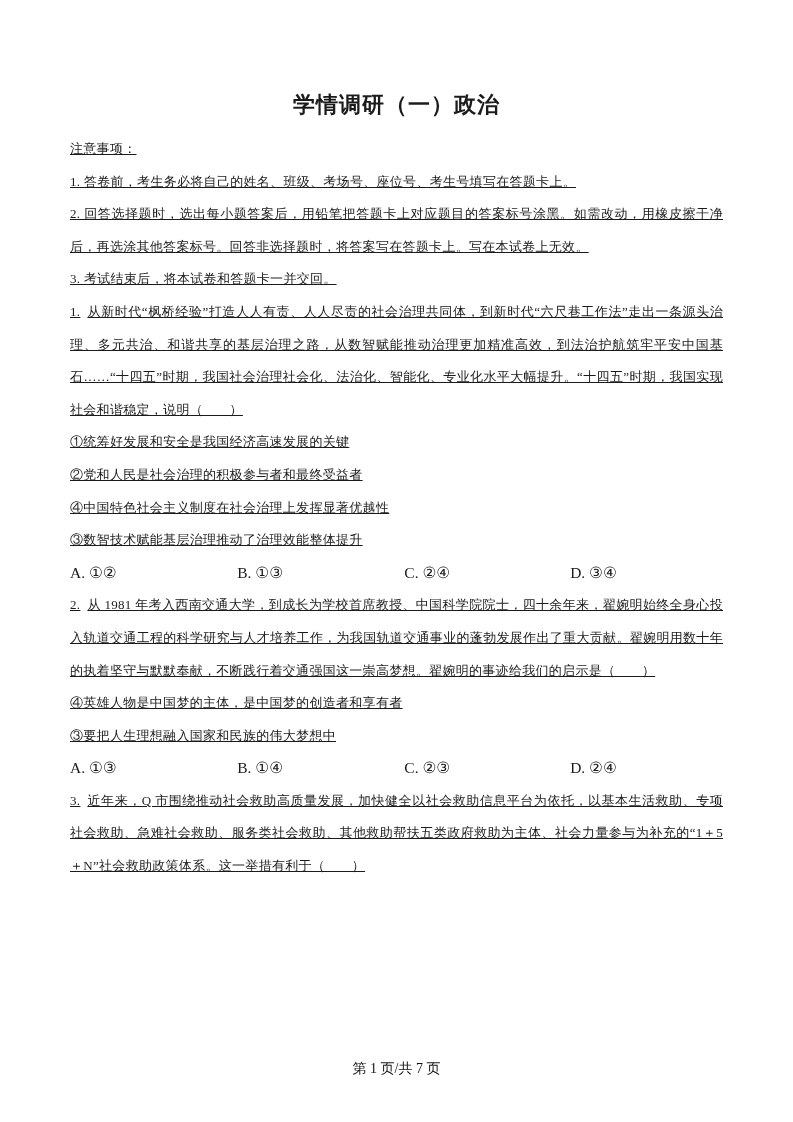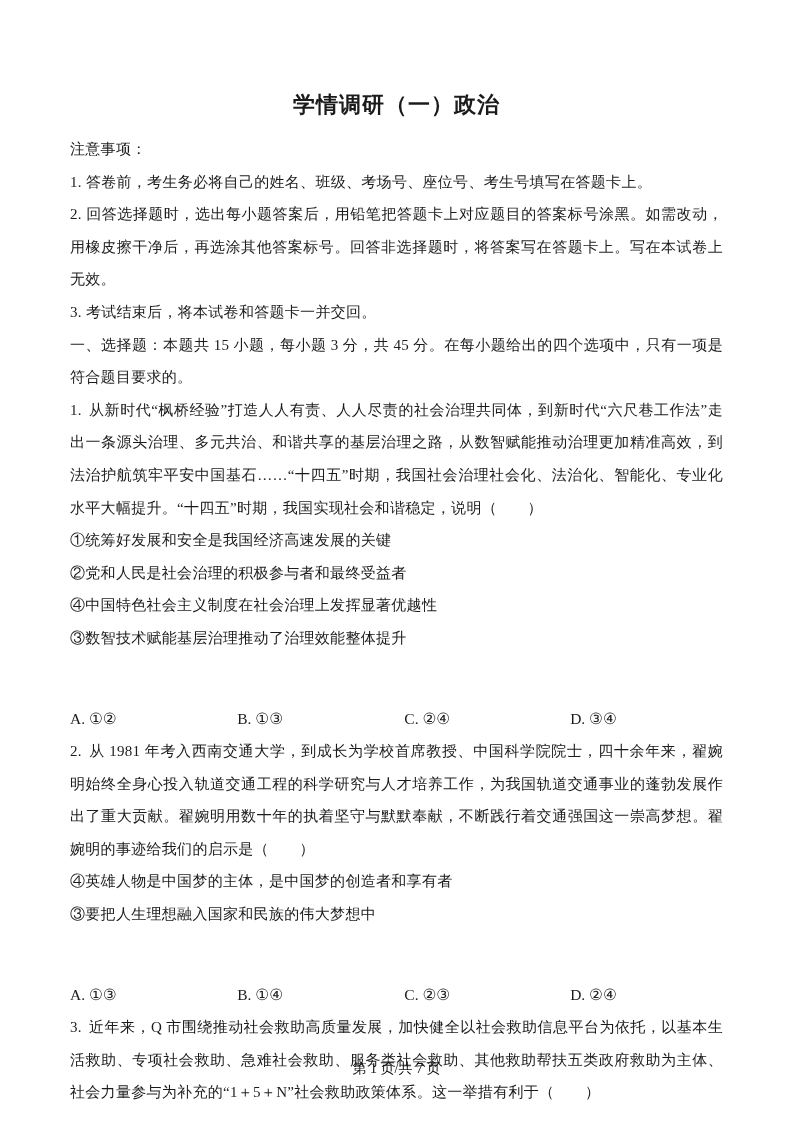--- a/index.html
+++ b/index.html
@@ -19,32 +19,32 @@
   }
   .doc-title {
     text-align: center;
     font-size: 22px;
     font-weight: bold;
     line-height: 30px;
     margin-bottom: 13px;
     letter-spacing: 1px;
   }
   .line {
-    font-size: 15px;
+    font-size: 13px;
     line-height: 32.6px;
     text-align: justify;
     letter-spacing: 0.3px;
+    text-decoration: underline;
   }
   .stem .qnum { margin-right: 7px; }
   .answers-row {
     display: grid;
     grid-template-columns: 25.6% 25.6% 25.4% 23.4%;
     font-size: 15.5px;
     line-height: 32.6px;
-    margin-top: 48px;
   }
   .footer {
     position: absolute;
     bottom: 44px;
     left: 0;
     width: 100%;
     text-align: center;
     font-size: 14px;
     line-height: 18px;
     color: #111;
@@ -58,21 +58,20 @@
 
     <h1 class="doc-title">学情调研（一）政治</h1>
 
     <div>
       <p class="line">注意事项：</p>
       <p class="line">1. 答卷前，考生务必将自己的姓名、班级、考场号、座位号、考生号填写在答题卡上。</p>
       <p class="line">2. 回答选择题时，选出每小题答案后，用铅笔把答题卡上对应题目的答案标号涂黑。如需改动，用橡皮擦干净后，再选涂其他答案标号。回答非选择题时，将答案写在答题卡上。写在本试卷上无效。</p>
       <p class="line">3. 考试结束后，将本试卷和答题卡一并交回。</p>
     </div>
 
-    <p class="line">一、选择题：本题共 15 小题，每小题 3 分，共 45 分。在每小题给出的四个选项中，只有一项是符合题目要求的。</p>
 
     <div>
       <p class="line stem"><span class="qnum">1.</span><span>从新时代“枫桥经验”打造人人有责、人人尽责的社会治理共同体，到新时代“六尺巷工作法”走出一条源头治理、多元共治、和谐共享的基层治理之路，从数智赋能推动治理更加精准高效，到法治护航筑牢平安中国基石……“十四五”时期，我国社会治理社会化、法治化、智能化、专业化水平大幅提升。“十四五”时期，我国实现社会和谐稳定，说明（　　）</span></p>
       <p class="line">①统筹好发展和安全是我国经济高速发展的关键</p>
       <p class="line">②党和人民是社会治理的积极参与者和最终受益者</p>
       <p class="line">④中国特色社会主义制度在社会治理上发挥显著优越性</p>
       <p class="line">③数智技术赋能基层治理推动了治理效能整体提升</p>
       <div class="answers-row">
         <span>A. ①②</span>
         <span>B. ①③</span>

